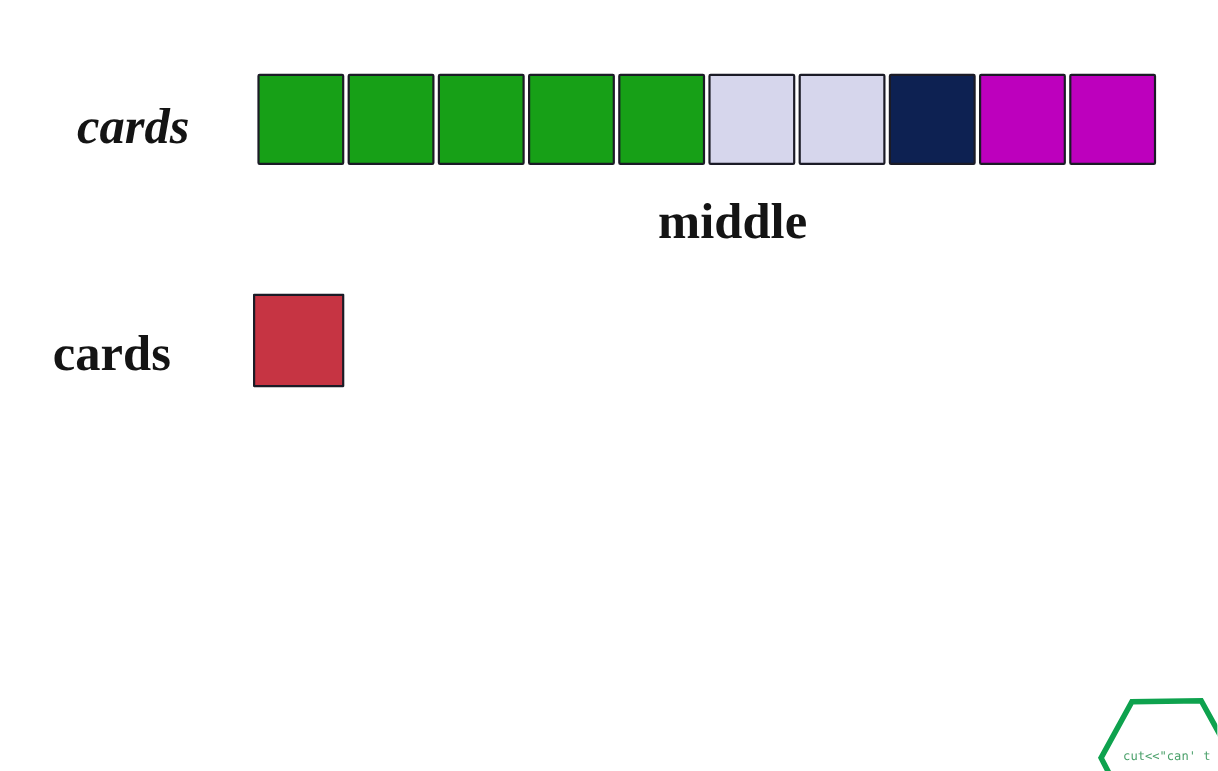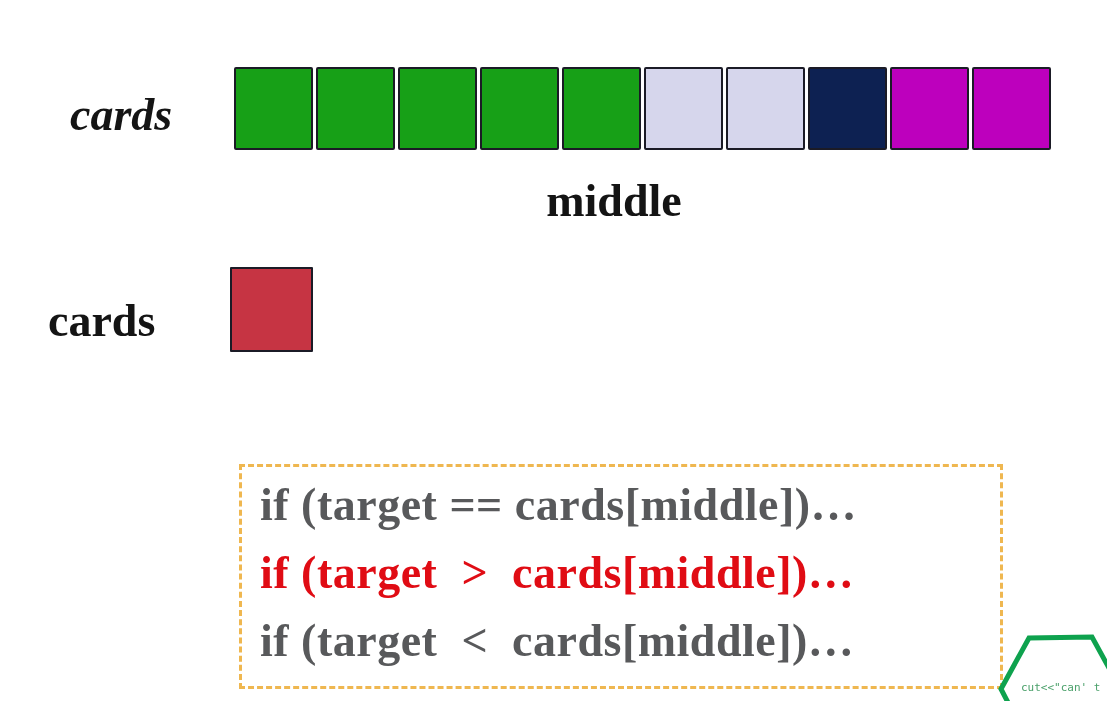--- a/index.html
+++ b/index.html
@@ -17,21 +17,21 @@
   }
   .label {
     position: absolute;
     font-weight: bold;
     font-size: 46px;
     color: #141414;
     white-space: nowrap;
     line-height: 1;
   }
   .cards-label { left: 70px; top: 92px; font-style: italic; }
-  .middle-label { left: 614px; top: 178px; transform: translateX(-50%); }
+  .middle-label { left: 666px; top: 178px; transform: translateX(-50%); }
   .target-label { left: 48px; top: 298px; }
 
   .cards-row {
     position: absolute;
     left: 234px;
     top: 67px;
     display: flex;
     gap: 3px;
   }
   .card-cell {
@@ -105,25 +105,20 @@
       <div class="card-cell" style="background: rgb(189, 0, 189); border-color: rgb(27, 27, 38);"></div>
       <div class="card-cell" style="background: rgb(189, 0, 189); border-color: rgb(27, 27, 38);"></div>
     </div>
 
   <div class="label middle-label">middle</div>
 
   <div class="label target-label">cards</div>
 
   <div class="target-square" style="background: rgb(198, 52, 67);"></div>
 
-  <div class="code-box" style="border-color: rgb(239, 183, 80);">
-    <div class="code-line" style="color: rgb(88, 89, 91);">if (target == cards[middle])…</div>
-    <div class="code-line" style="color: rgb(224, 12, 20);">if (target  &gt;  cards[middle])…</div>
-    <div class="code-line" style="color: rgb(88, 89, 91);">if (target  &lt;  cards[middle])…</div>
-  </div>
 
   <svg class="hexagon-svg" viewBox="0 0 117 81">
     <polygon points="11,69 39,18 102,17 130,68 102,122 39,123" fill="#ffffff" stroke="#0ea24e" stroke-width="5" stroke-linejoin="miter"></polygon>
   </svg>
 
   <div class="hex-text" style="color: rgb(74, 160, 106);">cut&lt;&lt;"can' t</div>
 
 </div>
 
 </body></html>

